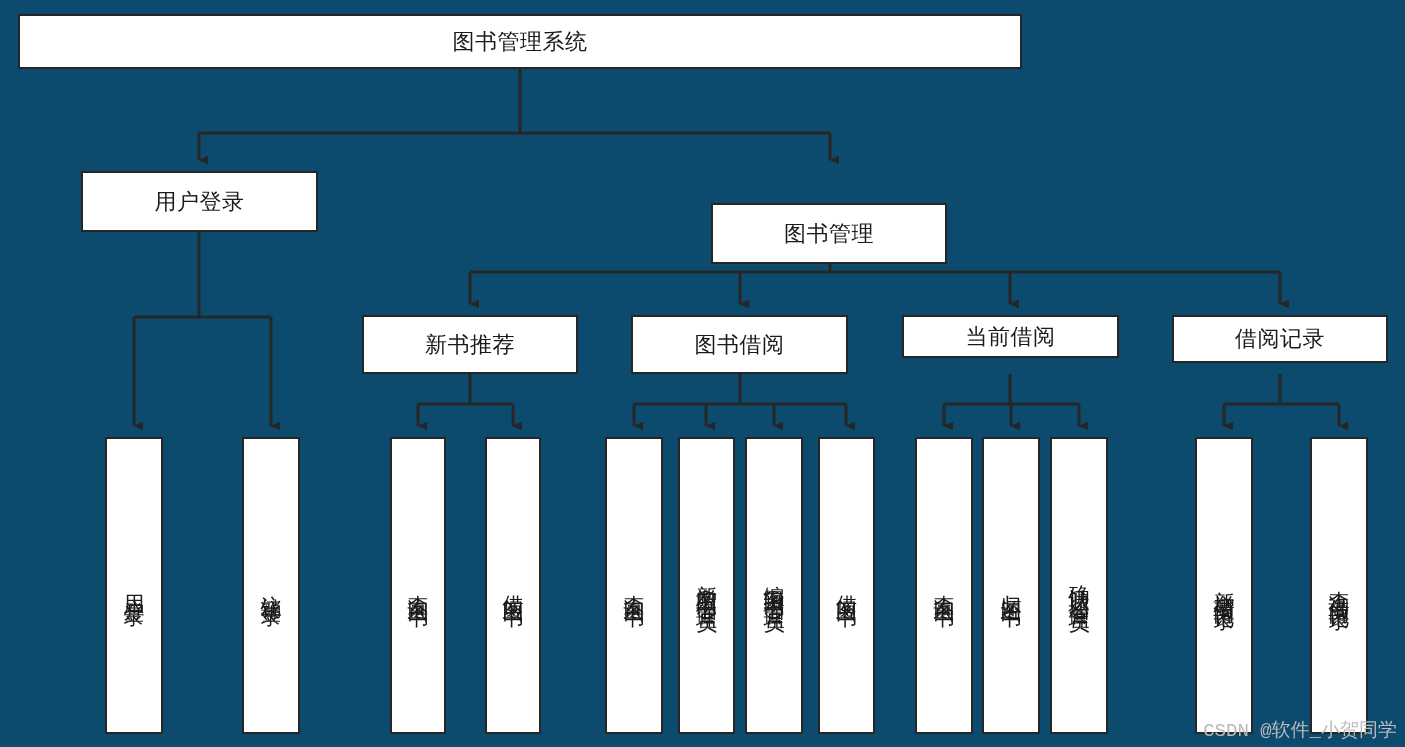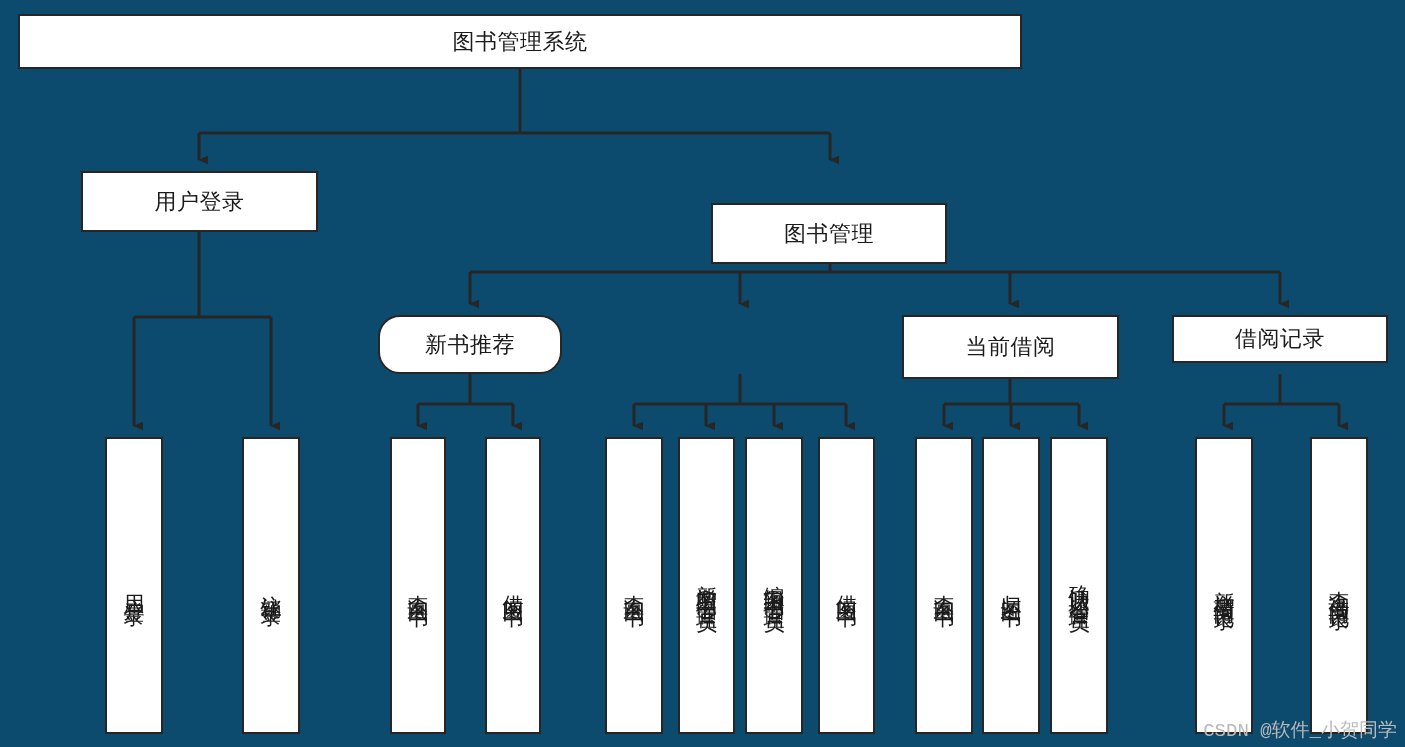--- a/index.html
+++ b/index.html
@@ -125,26 +125,29 @@
   </div>
 
   <div class="node level2" style="left:81px; top:171px; width:237px; height:61px;">
     <span class="node-label">用户登录</span>
   </div>
 
   <div class="node level2" style="left:711px; top:171px; width:236px; height:61px;margin-top:32px;">
     <span class="node-label">图书管理</span>
   </div>
 
-  <div class="node level3" style="left:378px; top:315px; width:184px; height:59px;border-radius:22px;">
+  <div class="node level3" style="left:362px; top:315px; width:216px; height:59px;">
     <span class="node-label">新书推荐</span>
   </div>
 
-
-  <div class="node level3" style="left:902px; top:315px; width:217px; height:64px;">
+  <div class="node level3" style="left:631px; top:315px; width:217px; height:59px;">
+    <span class="node-label">图书借阅</span>
+  </div>
+
+  <div class="node level3" style="left:902px; top:315px; width:217px; height:43px;">
     <span class="node-label">当前借阅</span>
   </div>
 
   <div class="node level3" style="left:1172px; top:315px; width:216px; height:48px;">
     <span class="node-label">借阅记录</span>
   </div>
 
   <div class="node vertical" style="left:105px; top:437px; width:58px; height:297px;">
     <span class="node-label">用户登录</span>
   </div>

